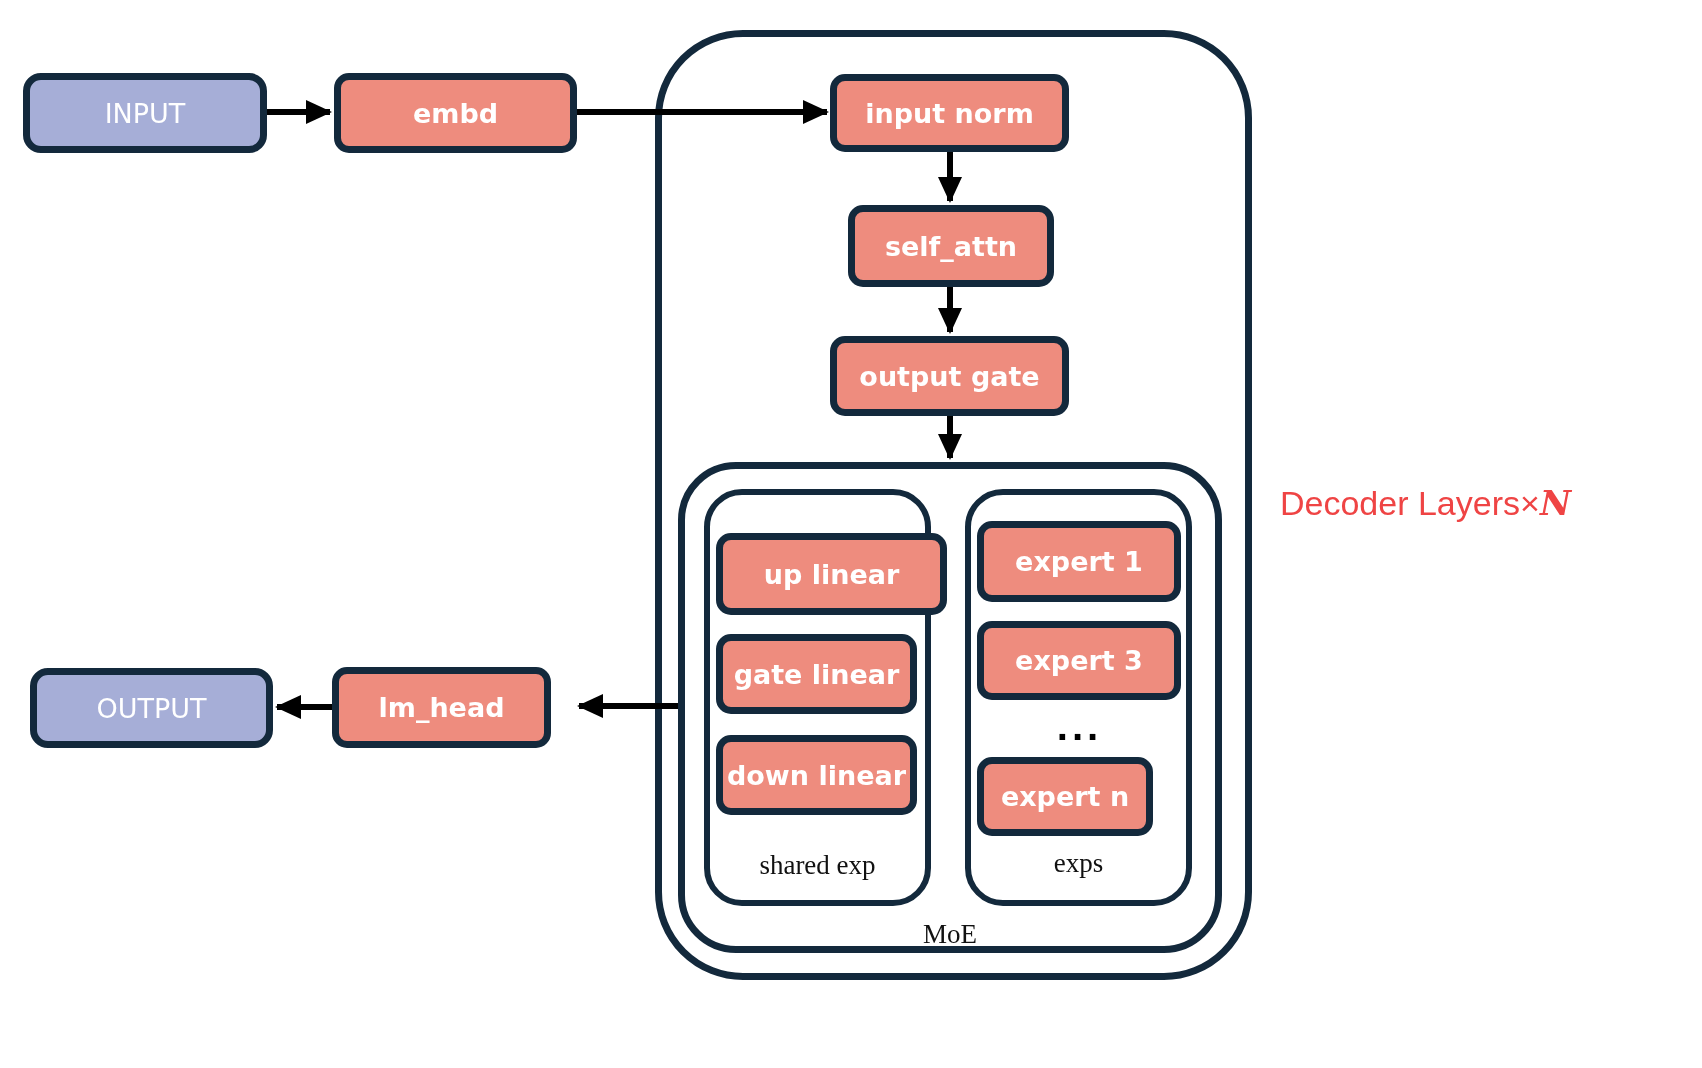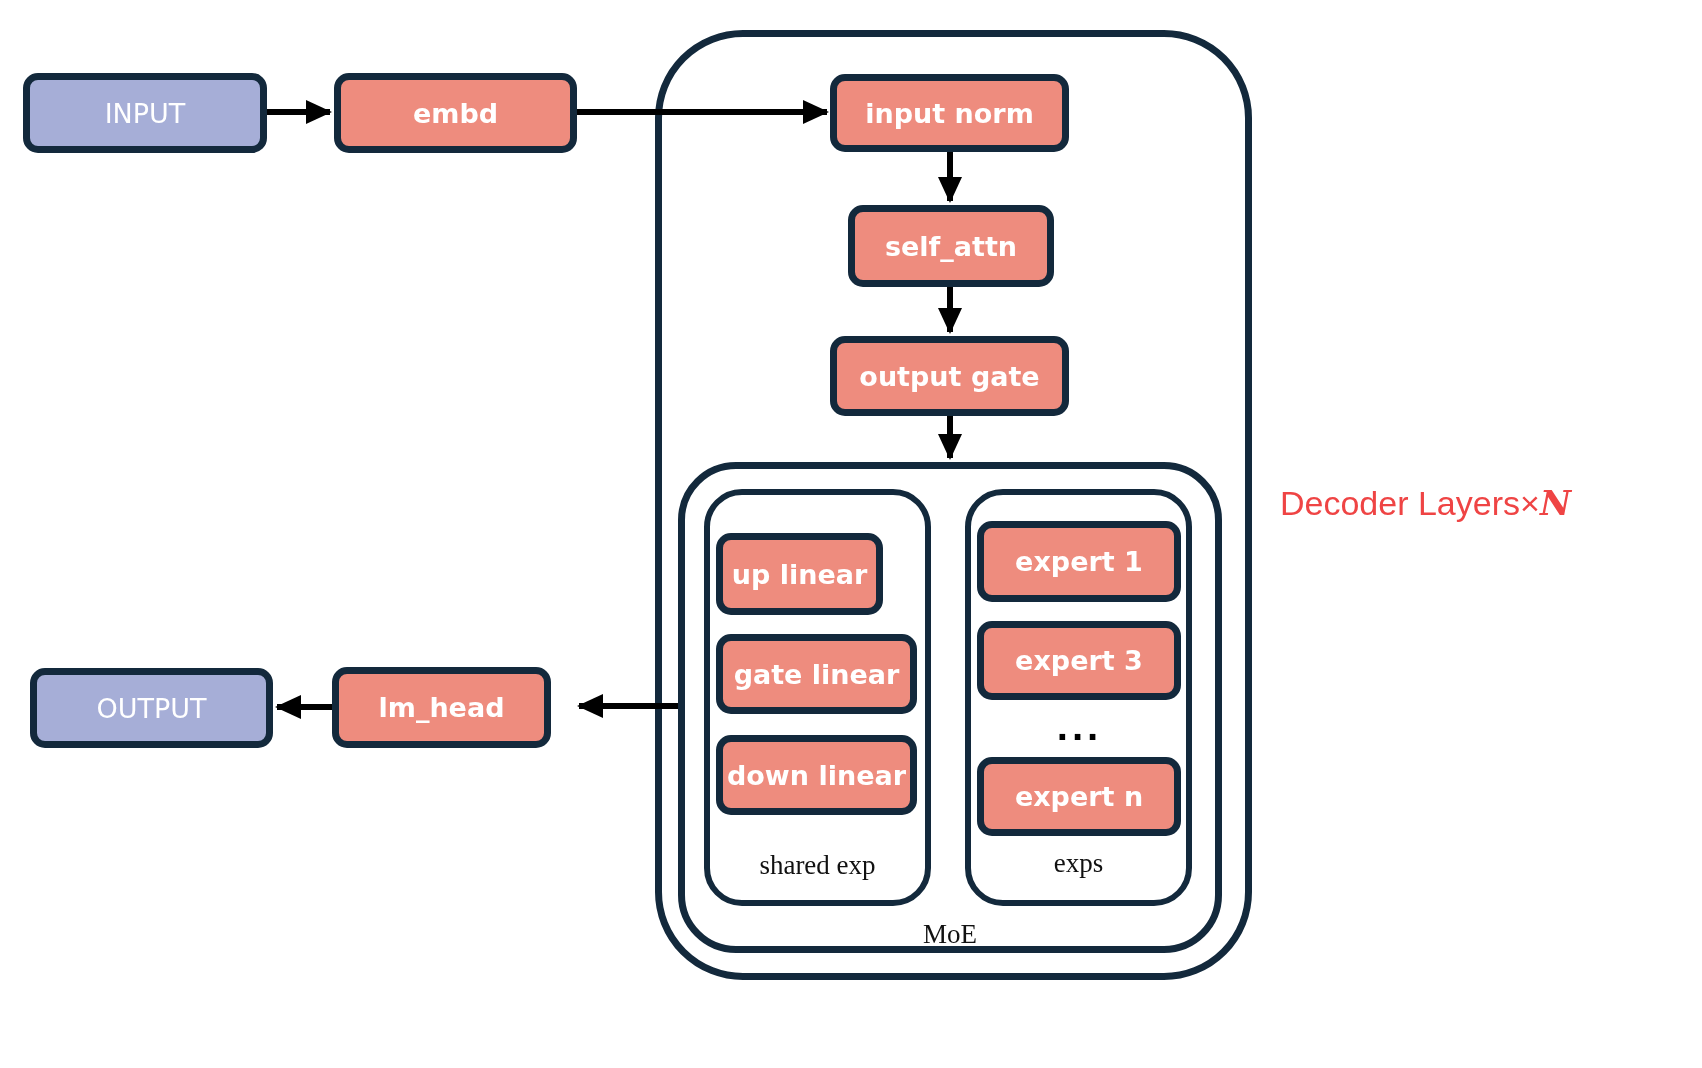--- a/index.html
+++ b/index.html
@@ -16,21 +16,21 @@
   .subcol{border-radius:38px;border-width:6px;}
   .shared{left:704px;top:489px;width:227px;height:417px;}
   .exps{left:965px;top:489px;width:227px;height:417px;}
   .node{
     position:absolute;box-sizing:border-box;
     border:7px solid var(--navy,#13293c);border-radius:15px;
     color:var(--node_text,#fff);font-family:"DejaVu Sans","Liberation Sans",sans-serif;
     font-size:27px;display:flex;align-items:center;justify-content:center;
     white-space:nowrap;
   }
-  .purple{background:var(--purple,#a6aed7);}
+  .purple{background:var(--purple,#a6aed7);border-radius:18px;}
   .salmon{background:var(--salmon,#ee8c7e);font-weight:bold;}
   .lbl{
     position:absolute;color:var(--label,#111);font-size:27px;text-align:center;
     font-family:Liberation Serif, serif;
   }
   .dots{
     position:absolute;color:#000;font-weight:bold;font-size:32px;letter-spacing:3px;
     text-align:center;font-family:"DejaVu Sans",sans-serif;
   }
   .decoder-title{
@@ -54,29 +54,29 @@
   <div class="container subcol shared"></div>
   <div class="container subcol exps"></div>
 
   <div class="node purple" style="left:23px;top:73px;width:244px;height:80px">INPUT</div>
   <div class="node salmon" style="left:334px;top:73px;width:243px;height:80px">embd</div>
   <div class="node salmon" style="left:830px;top:74px;width:239px;height:78px">input norm</div>
 
   <div class="node salmon" style="left:848px;top:205px;width:206px;height:82px">self_attn</div>
   <div class="node salmon" style="left:830px;top:336px;width:239px;height:80px">output gate</div>
 
-  <div class="node salmon" style="left:716px;top:533px;width:167px;height:82px">up linear</div>
+  <div class="node salmon" style="left:716px;top:533px;width:231px;height:82px">up linear</div>
   <div class="node salmon" style="left:716px;top:634px;width:201px;height:80px">gate linear</div>
   <div class="node salmon" style="left:716px;top:735px;width:201px;height:80px">down linear</div>
   <div class="lbl" style="left:704px;top:850px;width:227px">shared exp</div>
 
   <div class="node salmon" style="left:977px;top:521px;width:204px;height:81px">expert 1</div>
   <div class="node salmon" style="left:977px;top:621px;width:204px;height:79px">expert 3</div>
   <div class="dots" style="left:977px;top:710px;width:204px">...</div>
-  <div class="node salmon" style="left:977px;top:757px;width:204px;height:79px">expert n</div>
+  <div class="node salmon" style="left:977px;top:757px;width:176px;height:79px">expert n</div>
   <div class="lbl" style="left:965px;top:848px;width:227px">exps</div>
 
   <div class="lbl" style="left:678px;top:919px;width:544px">MoE</div>
 
   <div class="node purple" style="left:30px;top:668px;width:243px;height:80px">OUTPUT</div>
   <div class="node salmon" style="left:332px;top:667px;width:219px;height:81px">lm_head</div>
 
   <div class="decoder-title">
     <span>Decoder Layers</span><span>×</span><span class="nvar">N</span>
   </div>

